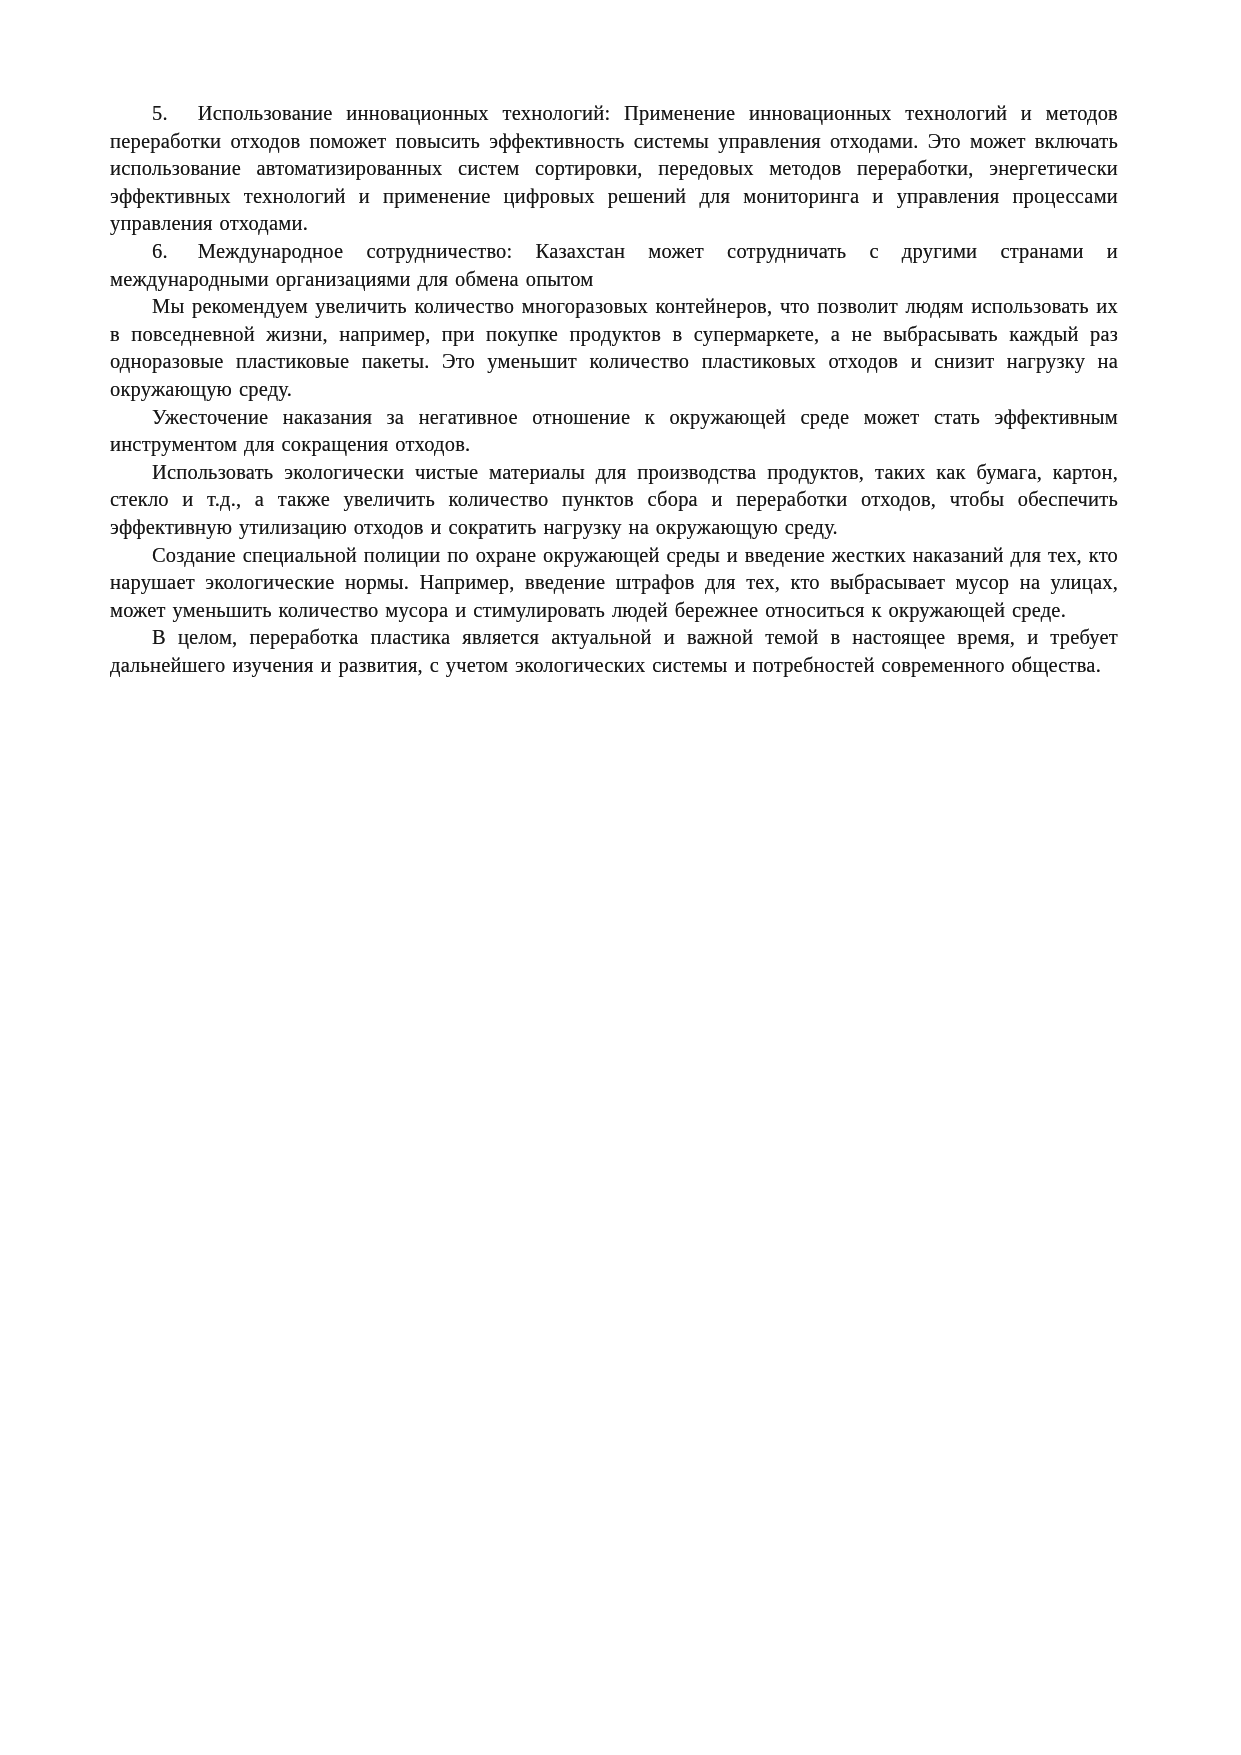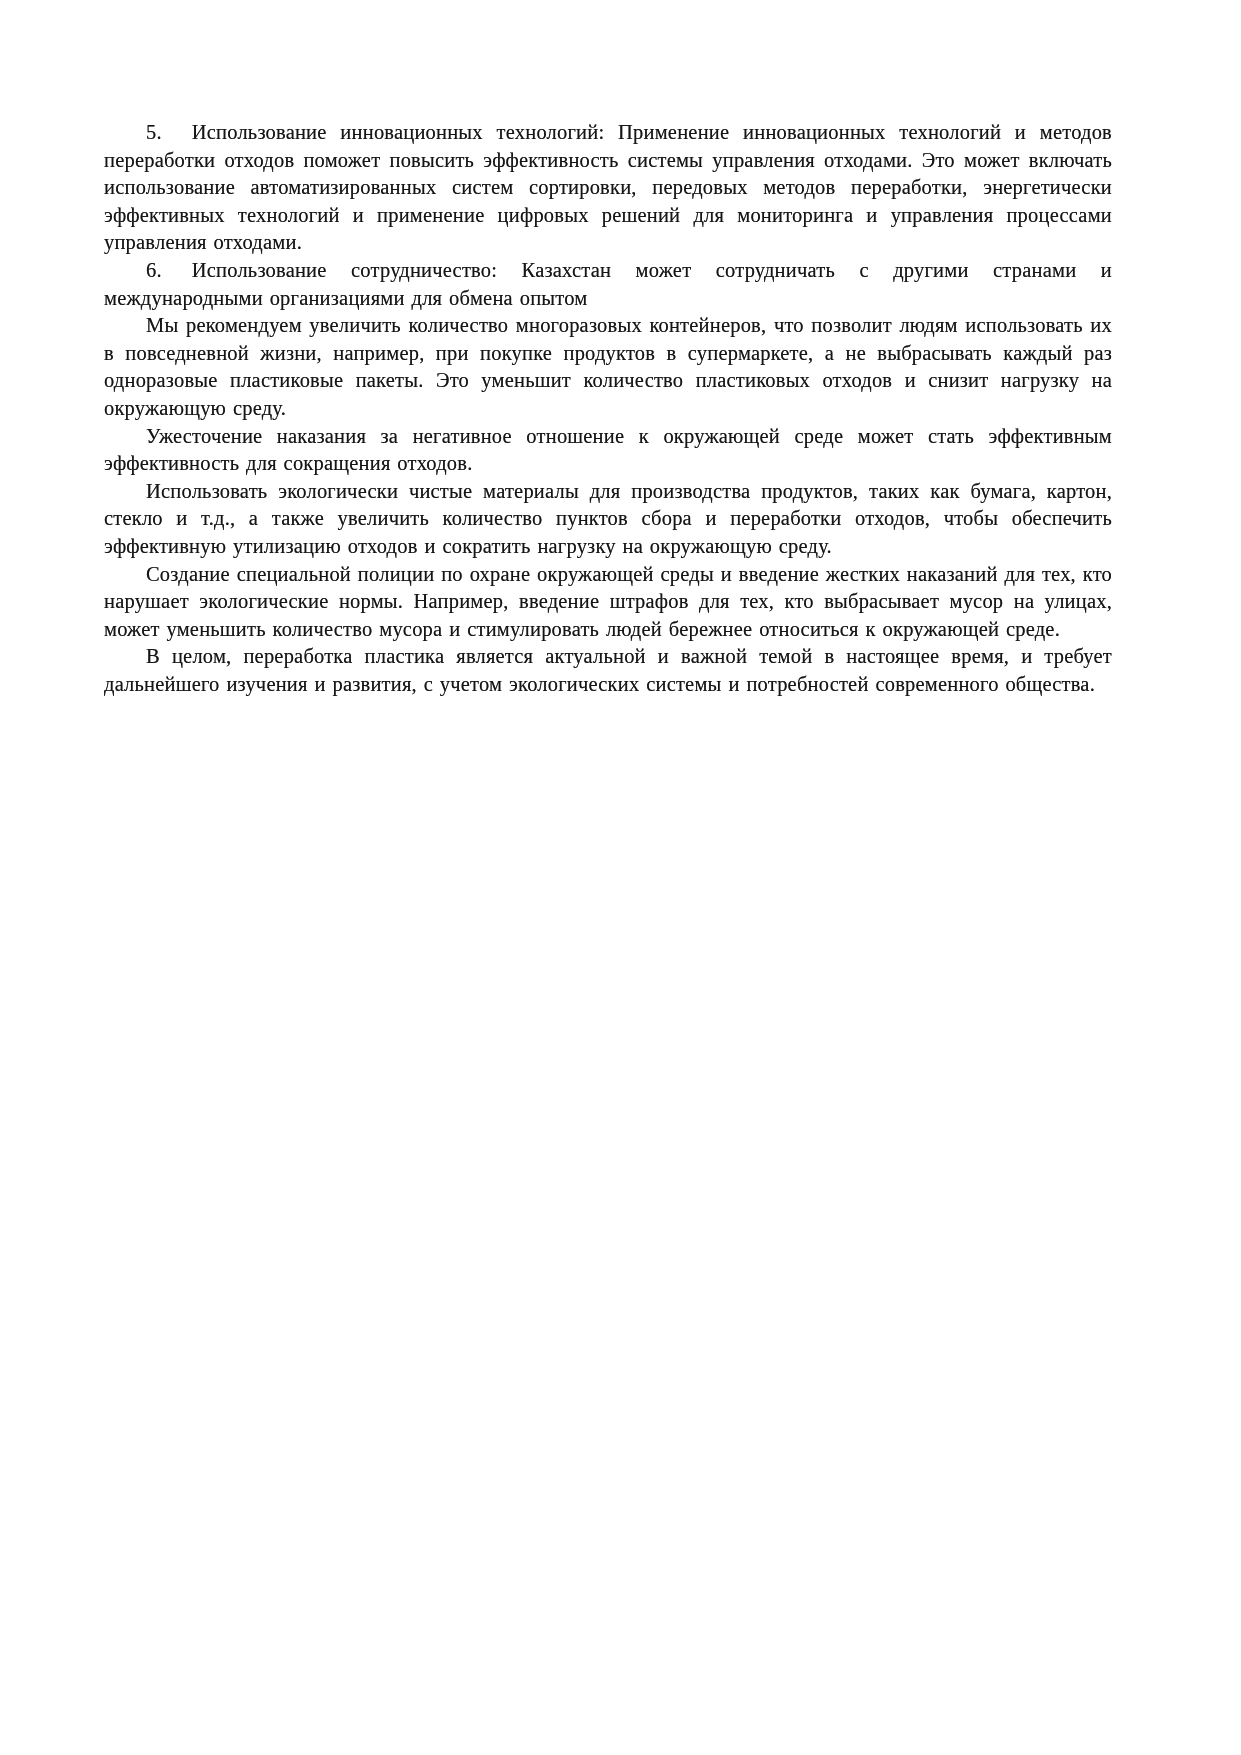--- a/index.html
+++ b/index.html
@@ -12,23 +12,22 @@
     width: 1241px;
     height: 1755px;
     background: #ffffff;
     overflow: hidden;
     font-family: "Liberation Serif", "DejaVu Serif", serif;
     color: #161616;
   }
   .text-block {
     position: absolute;
     top: 100px;
-    left: 104px;
+    left: 110px;
     width: 1008px;
-    margin-top: 19px;
   }
   .para {
     margin: 0;
     padding: 0;
     font-size: 20.5px;
     line-height: 27.6px;
     text-align: justify;
     text-indent: 42px;
     letter-spacing: 0.2px;
     word-spacing: 1.5px;
@@ -39,25 +38,25 @@
   }
 </style>
 </head>
 <body>
 
 <div class="page">
   <div class="text-block">
 
     <p class="para"><span class="list-number">5.</span><span>Использование инновационных технологий: Применение инновационных технологий и методов переработки отходов поможет повысить эффективность системы управления отходами. Это может включать использование автоматизированных систем сортировки, передовых методов переработки, энергетически эффективных технологий и применение цифровых решений для мониторинга и управления процессами управления отходами.</span></p>
 
-    <p class="para"><span class="list-number">6.</span><span>Использование сотрудничество: Казахстан может сотрудничать с другими странами и международными организациями для обмена опытом</span></p>
+    <p class="para"><span class="list-number">6.</span><span>Международное сотрудничество: Казахстан может сотрудничать с другими странами и международными организациями для обмена опытом</span></p>
 
     <p class="para">Мы рекомендуем увеличить количество многоразовых контейнеров, что позволит людям использовать их в повседневной жизни, например, при покупке продуктов в супермаркете, а не выбрасывать каждый раз одноразовые пластиковые пакеты. Это уменьшит количество пластиковых отходов и снизит нагрузку на окружающую среду.</p>
 
-    <p class="para">Ужесточение наказания за негативное отношение к окружающей среде может стать эффективным эффективность для сокращения отходов.</p>
+    <p class="para">Ужесточение наказания за негативное отношение к окружающей среде может стать эффективным инструментом для сокращения отходов.</p>
 
     <p class="para">Использовать экологически чистые материалы для производства продуктов, таких как бумага, картон, стекло и т.д., а также увеличить количество пунктов сбора и переработки отходов, чтобы обеспечить эффективную утилизацию отходов и сократить нагрузку на окружающую среду.</p>
 
     <p class="para">Создание специальной полиции по охране окружающей среды и введение жестких наказаний для тех, кто нарушает экологические нормы. Например, введение штрафов для тех, кто выбрасывает мусор на улицах, может уменьшить количество мусора и стимулировать людей бережнее  относиться к окружающей среде.</p>
 
     <p class="para">В целом, переработка пластика является актуальной и важной темой в настоящее время, и требует дальнейшего изучения и развития, с учетом экологических системы и потребностей современного общества.</p>
 
   </div>
 </div>
 

